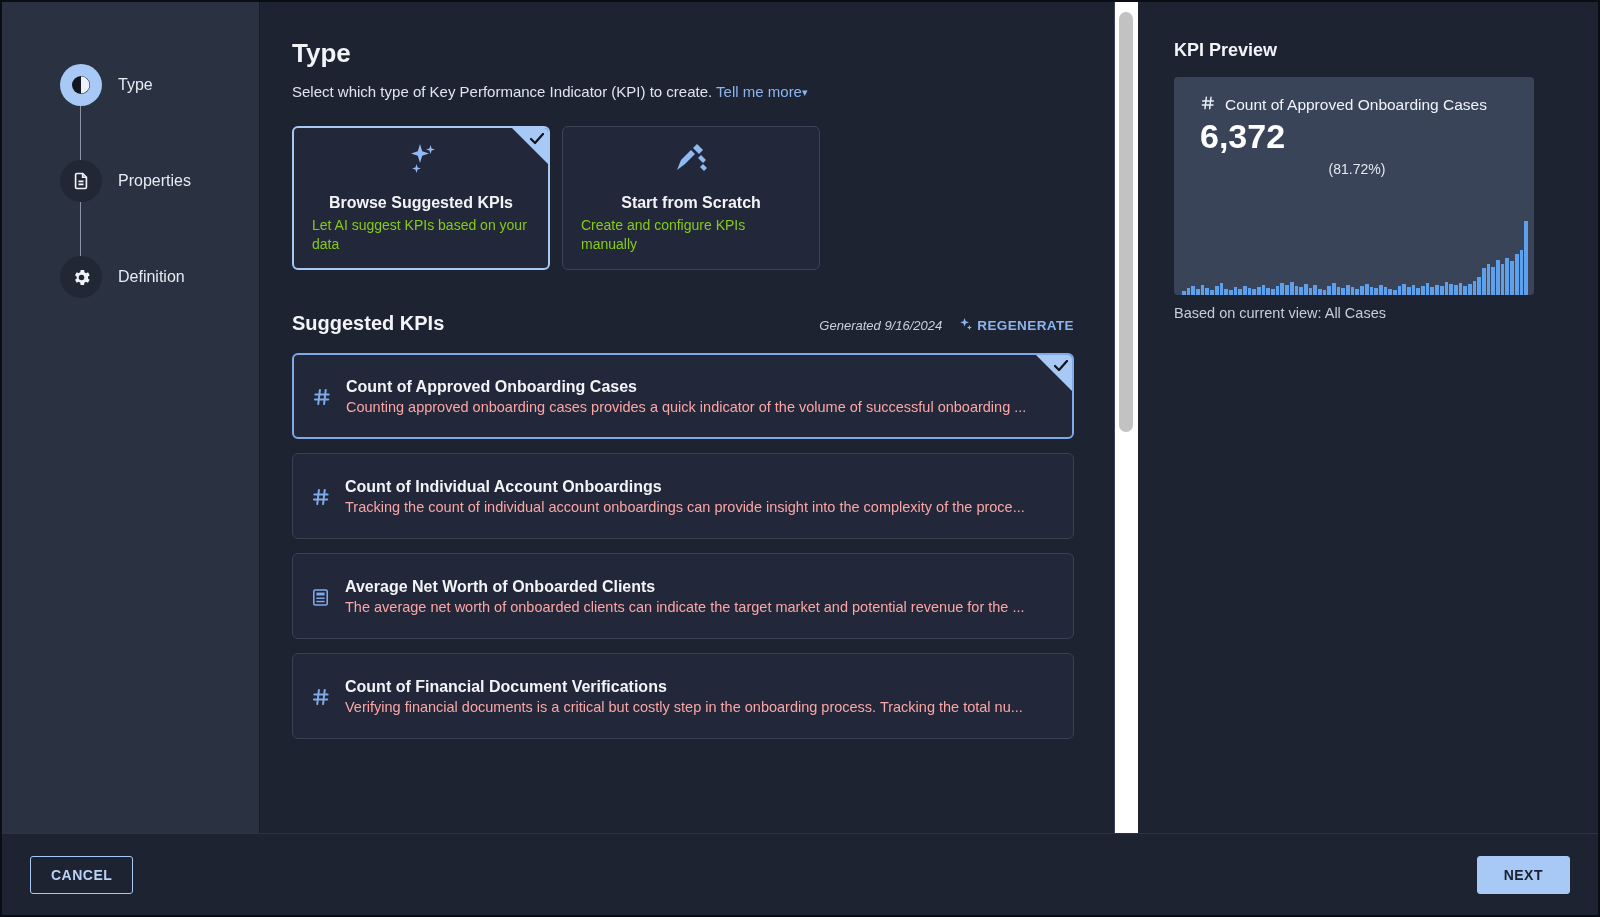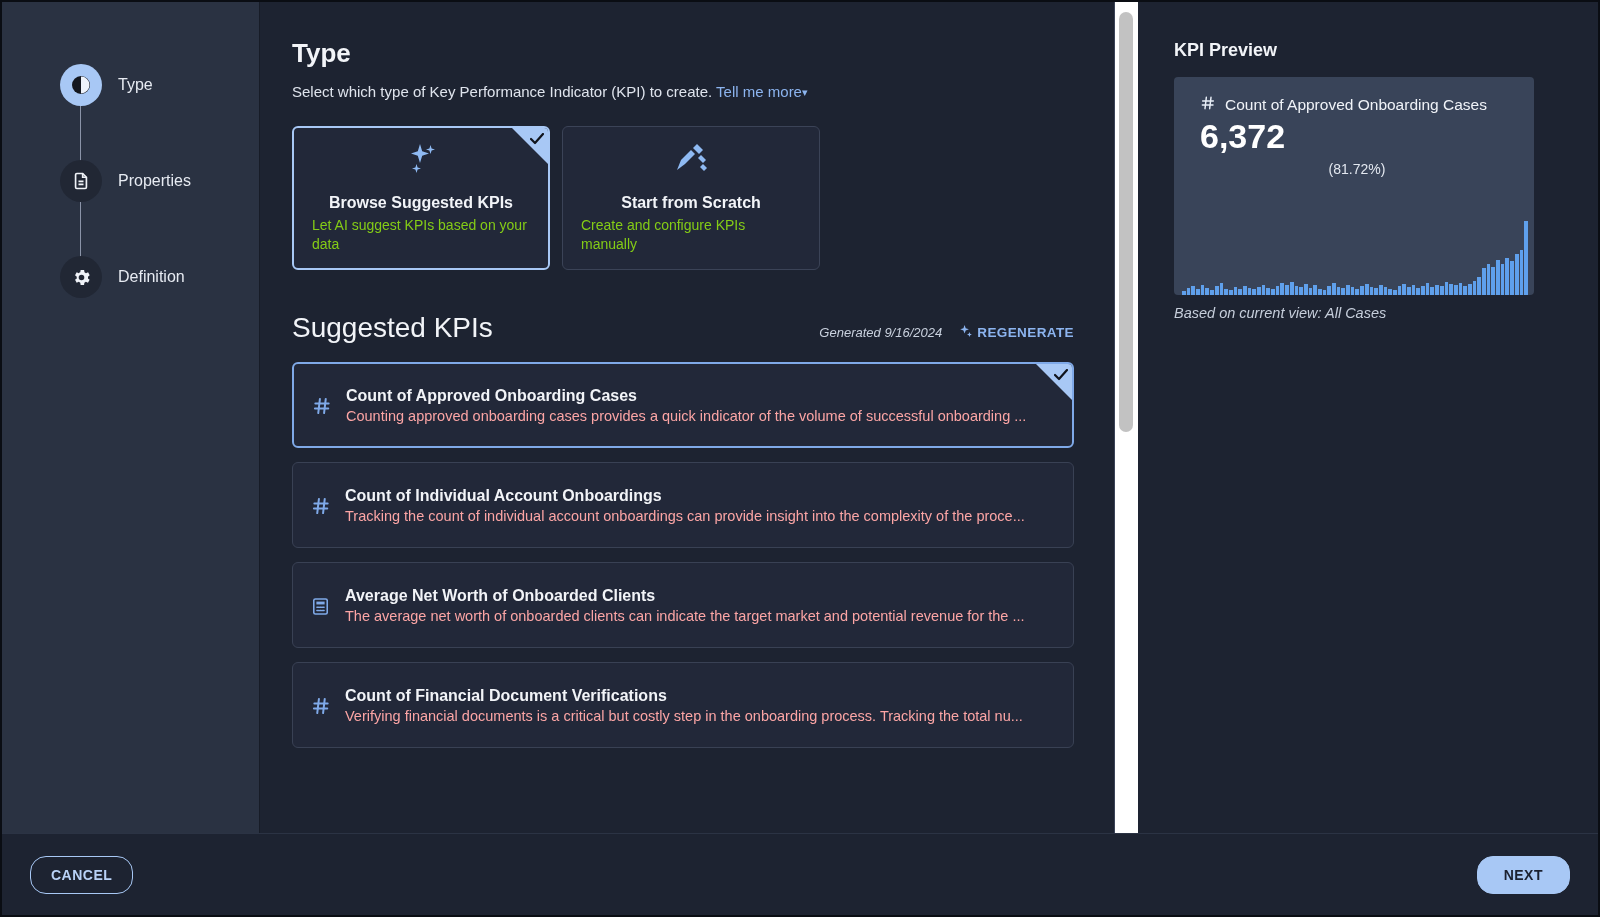--- a/index.html
+++ b/index.html
@@ -180,22 +180,22 @@
   }
 
   
   .sugg-head {
     display: flex;
     align-items: baseline;
     margin-top: 42px;
     margin-bottom: 18px;
   }
   .sugg-title {
-    font-size: 28px;
-    font-weight: normal;
+    font-size: 20px;
+    font-weight: bold;
     color: #f2f4f8;
   }
   .sugg-right {
     margin-left: auto;
     display: flex;
     align-items: center;
     gap: 16px;
   }
   .sugg-generated {
     font-size: 13px;
@@ -323,38 +323,37 @@
   }
   .pc-bar {
     flex: 1 1 auto;
     background: #5fa0ec;
     min-width: 2px;
   }
   .preview-foot {
     margin-top: 10px;
     font-size: 14.5px;
     color: #c6cedb;
-    font-style: italic;
   }
 
   
   .footer {
     height: 82px;
     flex: 0 0 82px;
     background: #1d2331;
     border-top: 1px solid #2b3344;
     display: flex;
     align-items: center;
     padding: 0 28px;
   }
   .btn {
     font-size: 14px;
     font-weight: bold;
     letter-spacing: 0.5px;
-    border-radius: 16px;
+    border-radius: 3px;
     cursor: pointer;
     display: flex;
     align-items: center;
     justify-content: center;
   }
   .btn-cancel {
     height: 38px;
     padding: 0 20px;
     background: transparent;
     border: 1px solid #a8c8f5;

